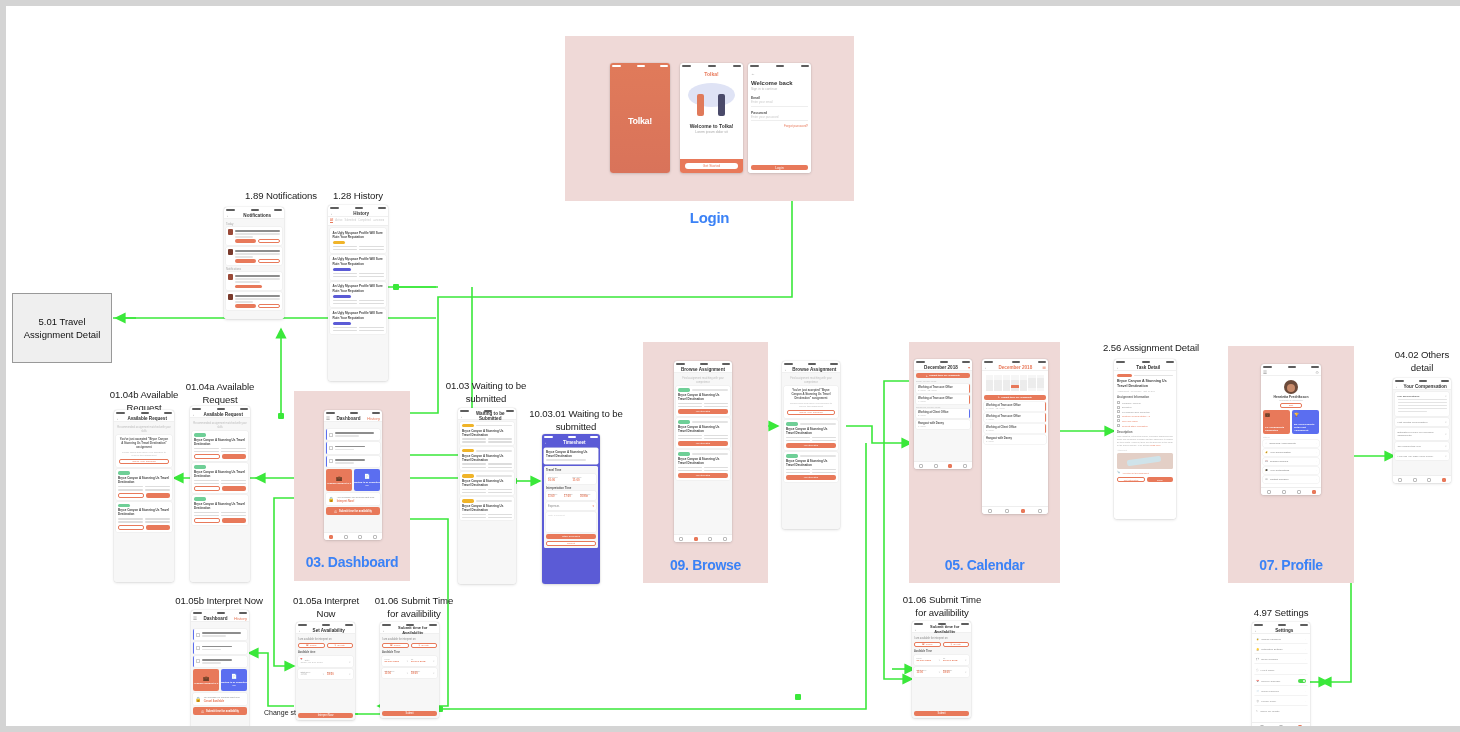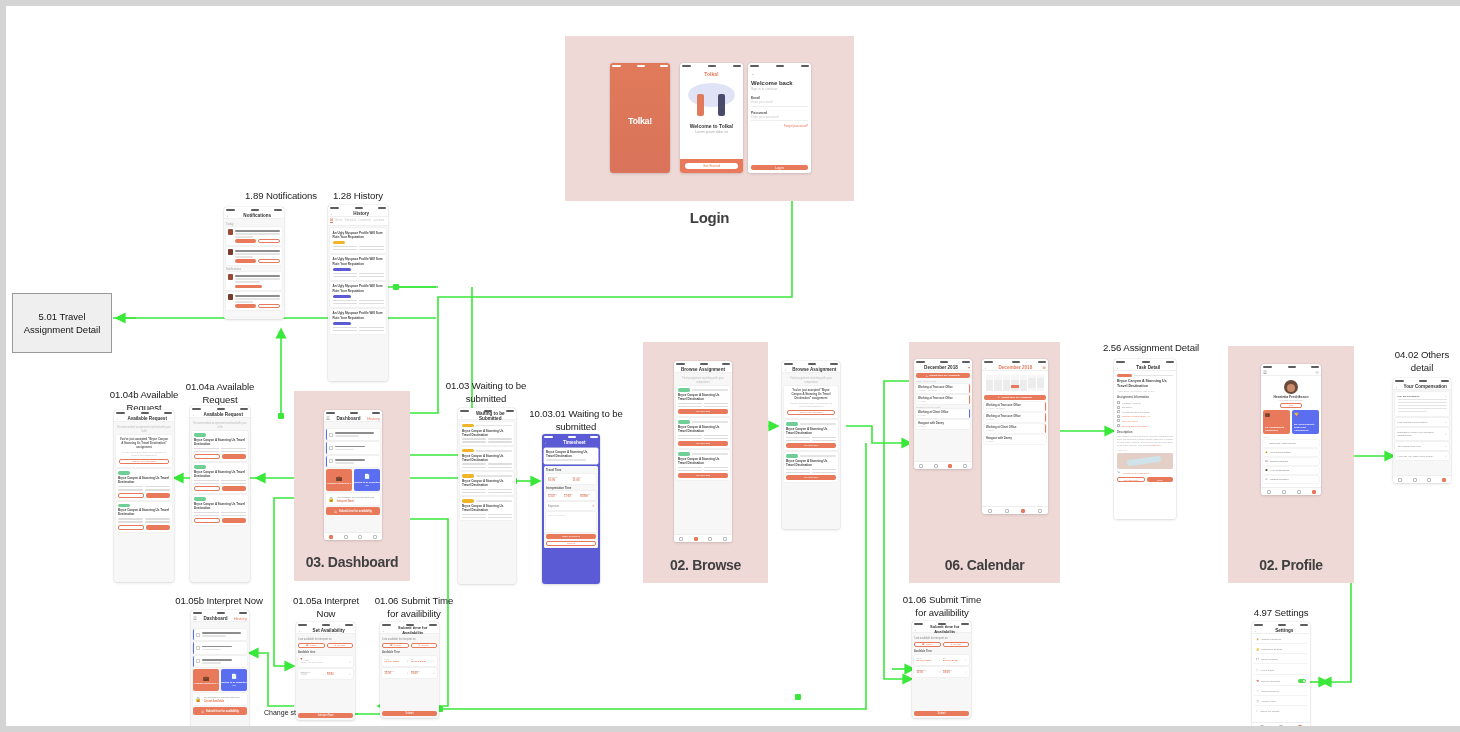--- a/index.html
+++ b/index.html
@@ -8,21 +8,21 @@
   #canvas{
     position:relative; width:1460px; height:732px;
     background:#ffffff; overflow:hidden;
     border-left:6px solid #d4d4d4;
     border-top:6px solid #d4d4d4;
     border-bottom:6px solid #d4d4d4;
   }
   
   .group{ position:absolute; background:#efd9d7; }
   .group-label{
-    position:absolute; font-weight:bold; color:#404040;
+    position:absolute; font-weight:bold; color:#3b82f6;
     text-align:center; letter-spacing:-.3px; white-space:nowrap;
   }
   
   .slabel{
     position:absolute; font-size:9.6px; color:#1b1b1b; text-align:center;
     line-height:12.5px; letter-spacing:-.1px; font-weight:400;
   }
   .tiny-note{ position:absolute; font-size:7px; color:#222; }
   
   .nodebox{
@@ -184,29 +184,29 @@
     </g>
   </svg>
 
   <div class="group" style="left:559px;top:30px;width:289px;height:165px"></div>
   <div class="group-label" style="left:559px;top:203px;width:289px;font-size:15px">Login</div>
 
   <div class="group" style="left:288px;top:385px;width:116px;height:190px"></div>
   <div class="group-label" style="left:278px;top:548px;width:136px;font-size:14px">03. Dashboard</div>
 
   <div class="group" style="left:637px;top:336px;width:125px;height:241px"></div>
-  <div class="group-label" style="left:637px;top:551px;width:125px;font-size:14px">02. Browse</div>
+  <div class="group-label" style="left:637px;top:551px;width:125px;font-size:14px">09. Browse</div>
 
   <div class="group" style="left:903px;top:336px;width:151px;height:241px"></div>
-  <div class="group-label" style="left:903px;top:551px;width:151px;font-size:14px">06. Calendar</div>
+  <div class="group-label" style="left:903px;top:551px;width:151px;font-size:14px">05. Calendar</div>
 
   <div class="group" style="left:1222px;top:340px;width:126px;height:237px"></div>
-  <div class="group-label" style="left:1222px;top:551px;width:126px;font-size:14px">02. Profile</div>
-
-  <div class="nodebox" style="left:6px;top:287px;width:100px;height:60px">
+  <div class="group-label" style="left:1222px;top:551px;width:126px;font-size:14px">07. Profile</div>
+
+  <div class="nodebox" style="left:6px;top:287px;width:100px;height:70px">
     <span style="white-space:pre-line">5.01 Travel
 Assignment Detail</span>
   </div>
 
   <div class="phone" style="left:604px;top:57px;width:60px;height:110px">
     <div class="sbar" style="background:#e07a5a">
         <i class="s1" style="background:#fff"></i>
         <i class="s2" style="background:#fff"></i>
         <i class="s3" style="background:#fff"></i>
       </div>

